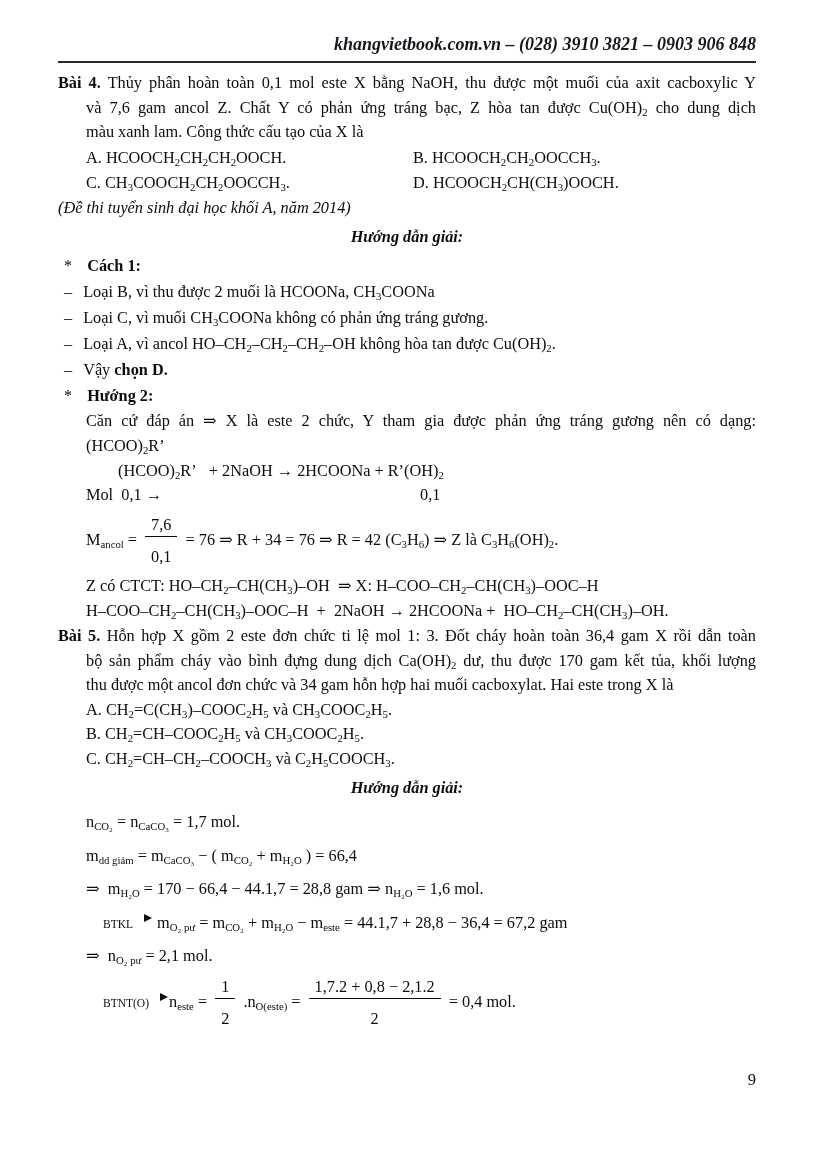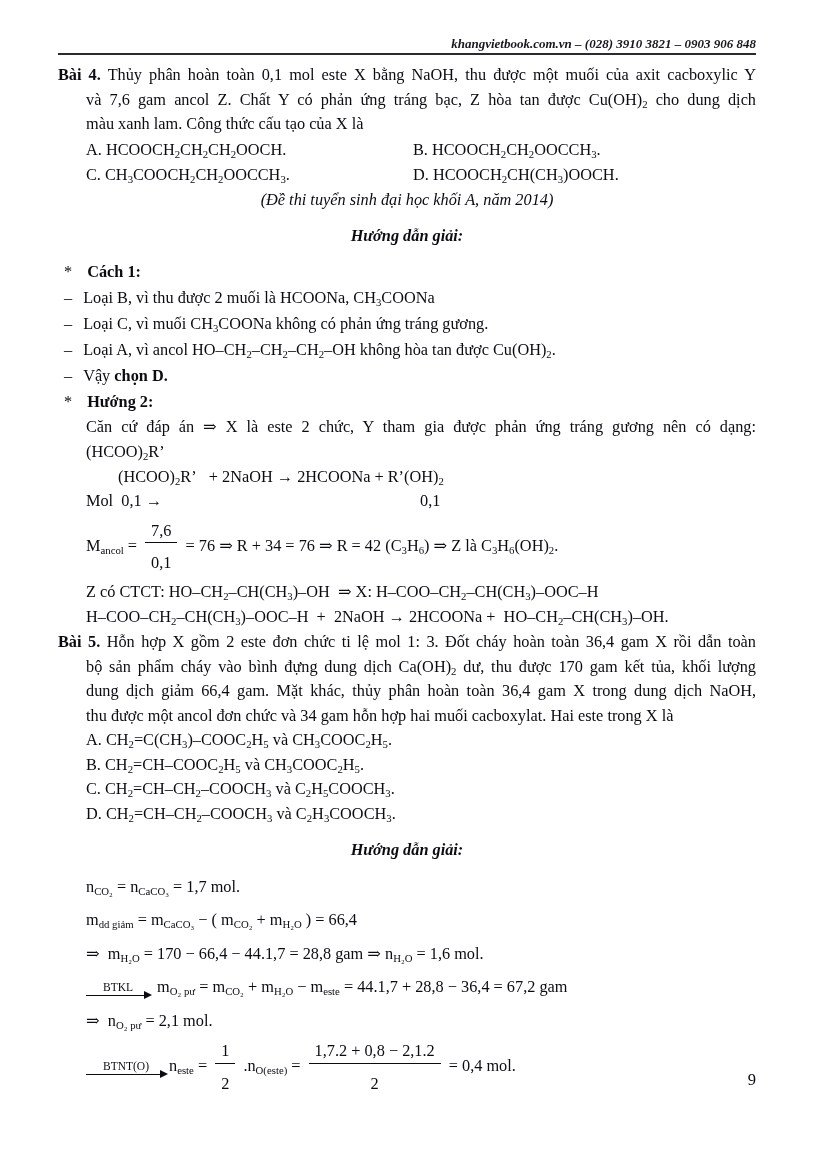--- a/index.html
+++ b/index.html
@@ -9,58 +9,58 @@
     background:#ffffff;
     font-family:"Liberation Serif","DejaVu Serif",serif;
     color:#0b0b12;
     overflow:hidden;
   }
   .header{
     margin:35px 58px 0 58px;
     text-align:right;
     font-weight:700;
     font-style:italic;
-    font-size:13px;
+    font-size:18px;
     color:#16161f;
     border-bottom:2px solid #2a2a33;
-    padding-bottom:0;
+    padding-bottom:8px;
     line-height:18px;
   }
   .content{
     margin:8px 58px 0 58px;
     font-size:16.3px;
     line-height:24.5px;
   }
   .line{min-height:24.5px;}
   sub{font-size:0.66em;vertical-align:-0.28em;line-height:0;}
   b{font-weight:700;}
   .jl{text-align:justify;text-align-last:justify;}
   .cont{padding-left:28px;}
   .ind{padding-left:28px;}
   .eq{padding-left:60px;line-height:25px;}
   .opt-grid{
     display:grid;
     grid-template-columns:327px 1fr;
     padding-left:28px;
     line-height:25.2px;
   }
-  .src{text-align:center;line-height:25px;}
-  .center-head{text-align:center;line-height:25.5px;margin:11px 0;}
+  .src{text-align:left;line-height:25px;}
+  .center-head{text-align:center;line-height:25.5px;margin:4px 0;}
   .lrow{padding-left:6px;line-height:26px;}
   .gap{display:inline-block;height:1px;}
   .frac{
     display:inline-flex;flex-direction:column;align-items:center;
     vertical-align:middle;text-align:center;line-height:1.12;
     margin:1px 4px;
     gap:9px;
   }
   .frac .num{border-bottom:1.4px solid #0b0b12;padding:0 6px 2px 6px;}
   .frac .den{padding-top:2px;}
   .rxarrow{
-    display:inline-flex;flex-direction:column;align-items:center;
+    display:inline-flex;align-items:center;
     vertical-align:middle;margin-right:3px;
   }
   .rxarrow .lbl{font-size:11.5px;line-height:13px;padding:0 17px;}
   .rxarrow .aline{
     align-self:stretch;height:0;border-bottom:1.4px solid #0b0b12;
     position:relative;margin-top:1px;
   }
   .rxarrow .aline::after{
     content:'';position:absolute;right:-2px;top:-4.6px;
     width:0;height:0;
@@ -118,29 +118,27 @@
     <div class="line ind math-row">M<sub>ancol</sub> = <span class="frac">
           <span class="num">7,6</span>
           <span class="den">0,1</span>
         </span> = 76 ⇒ R + 34 = 76 ⇒ R = 42 (C<sub>3</sub>H<sub>6</sub>) ⇒ Z là C<sub>3</sub>H<sub>6</sub>(OH)<sub>2</sub>.</div>
     <div class="line ind">Z có CTCT: HO–CH<sub>2</sub>–CH(CH<sub>3</sub>)–OH&nbsp; ⇒ X: H–COO–CH<sub>2</sub>–CH(CH<sub>3</sub>)–OOC–H</div>
     <div class="line ind">H–COO–CH<sub>2</sub>–CH(CH<sub>3</sub>)–OOC–H&nbsp; +&nbsp; 2NaOH → 2HCOONa +&nbsp; HO–CH<sub>2</sub>–CH(CH<sub>3</sub>)–OH.</div>
 
     <div class="para5">
       <div class="line jl"><b>Bài 5.</b> Hỗn hợp X gồm 2 este đơn chức ti lệ mol 1: 3. Đốt cháy hoàn toàn 36,4 gam X rồi dẫn toàn</div>
       <div class="line jl cont">bộ sản phẩm cháy vào bình đựng dung dịch Ca(OH)<sub>2</sub> dư, thu được 170 gam kết tủa, khối lượng</div>
-      <div class="line jl cont">dung dịch giảm 66,4 gam. Mặt khác, thủy phân hoàn toàn 36,4 gam X trong dung dịch NaOH,</div>
       <div class="line cont">thu được một ancol đơn chức và 34 gam hỗn hợp hai muối cacboxylat. Hai este trong X là</div>
     </div>
 
     <div>
       <div class="line ind">A. CH<sub>2</sub>=C(CH<sub>3</sub>)–COOC<sub>2</sub>H<sub>5</sub> và CH<sub>3</sub>COOC<sub>2</sub>H<sub>5</sub>.</div>
       <div class="line ind">B. CH<sub>2</sub>=CH–COOC<sub>2</sub>H<sub>5</sub> và CH<sub>3</sub>COOC<sub>2</sub>H<sub>5</sub>.</div>
       <div class="line ind">C. CH<sub>2</sub>=CH–CH<sub>2</sub>–COOCH<sub>3</sub> và C<sub>2</sub>H<sub>5</sub>COOCH<sub>3</sub>.</div>
-      <div class="line ind">D. CH<sub>2</sub>=CH–CH<sub>2</sub>–COOCH<sub>3</sub> và C<sub>2</sub>H<sub>3</sub>COOCH<sub>3</sub>.</div>
     </div>
 
     <div class="line center-head"><b style="font-style: italic;">Hướng dẫn giải:</b></div>
 
     <div>
       <div class="line ind sline">n<sub>CO₂</sub> = n<sub>CaCO₃</sub> = 1,7 mol.</div>
       <div class="line ind sline">m<sub>dd giảm</sub> = m<sub>CaCO₃</sub> − ( m<sub>CO₂</sub> + m<sub>H₂O</sub> ) = 66,4</div>
       <div class="line ind sline">⇒&nbsp; m<sub>H₂O</sub> = 170 − 66,4 − 44.1,7 = 28,8 gam ⇒ n<sub>H₂O</sub> = 1,6 mol.</div>
       <div class="line ind sline"><span class="rxarrow">
             <span class="lbl">BTKL</span>

